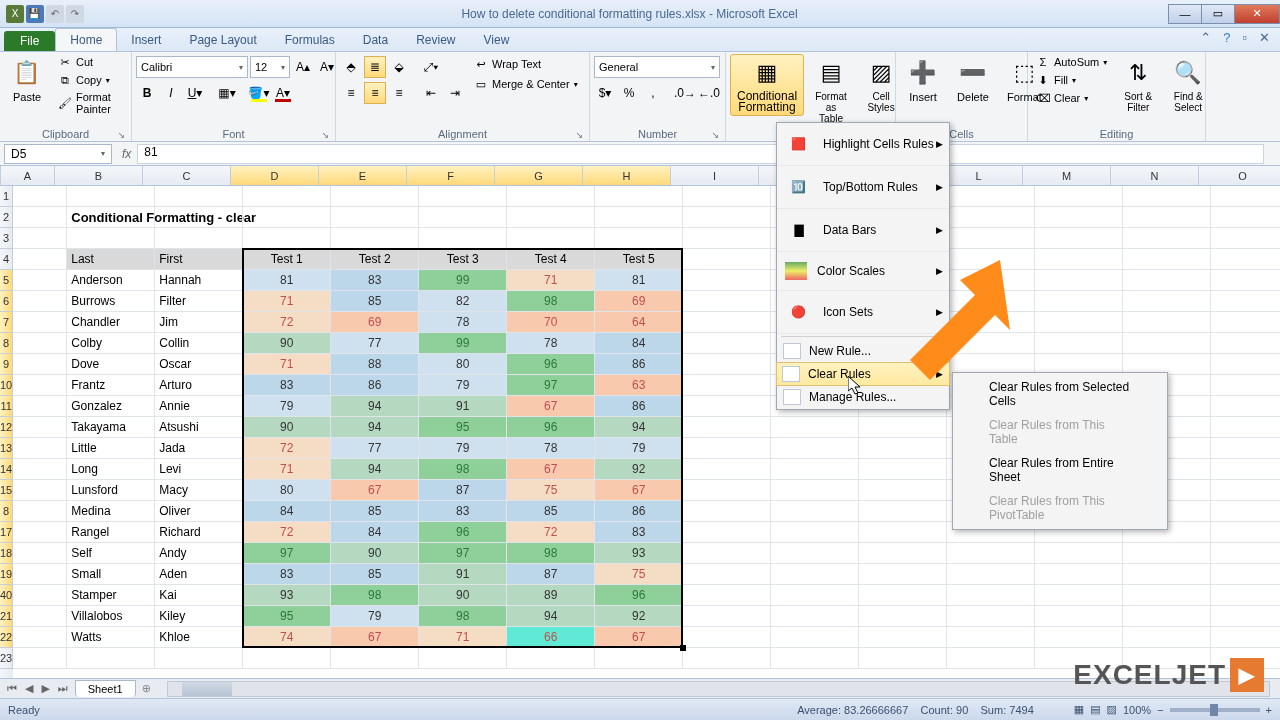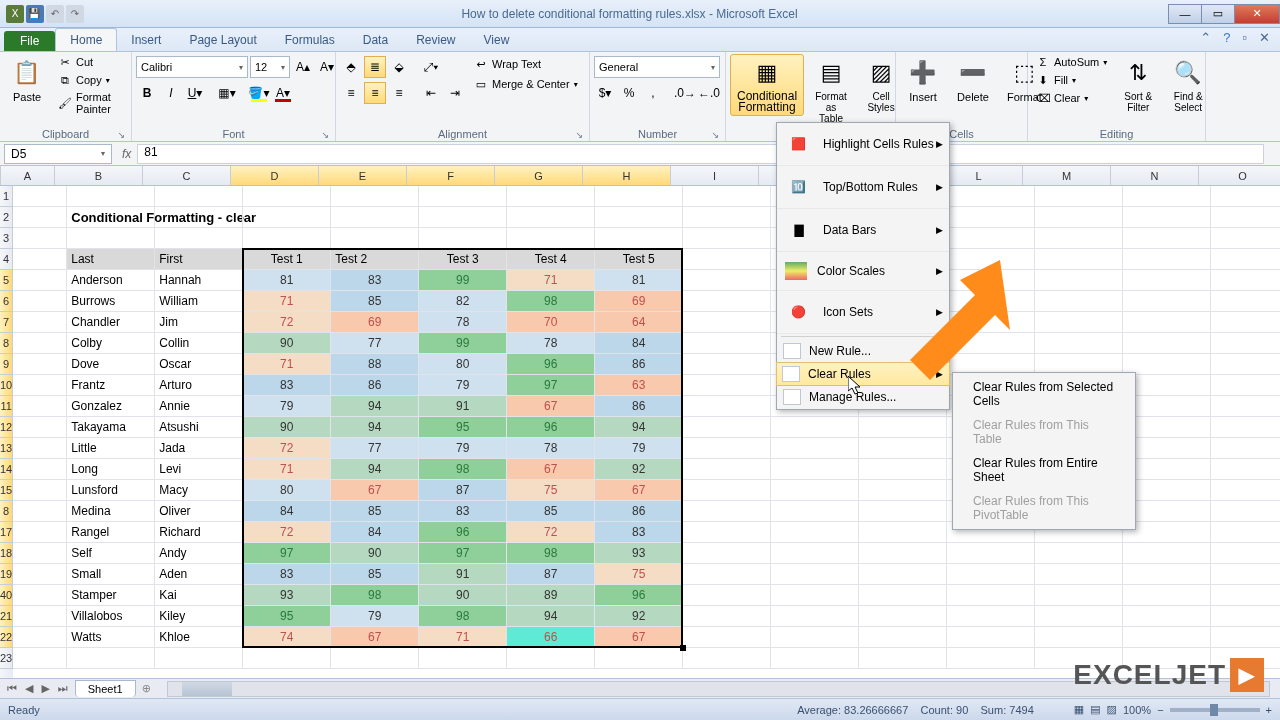--- a/index.html
+++ b/index.html
@@ -88,21 +88,21 @@
 .cf-item { display: flex; align-items: center; gap: 10px; padding: 10px 8px; font-size: 12px; position: relative; border-bottom: 1px solid #e8e8e8; }
 .cf-item .sub-arrow { position: absolute; right: 6px; font-size: 9px; }
 .cf-item .cf-icon { width: 28px; height: 22px; display: flex; align-items: center; justify-content: center; }
 .cf-sep { height: 1px; background: #d0d0d0; margin: 2px 4px; }
 .cf-small-item { display: flex; align-items: center; gap: 8px; padding: 4px 8px 4px 6px; font-size: 12px; position: relative; }
 .cf-small-item.hover { background: linear-gradient(#fff2c0,#ffe9a0); border: 1px solid #e0c070; margin: -1px; padding: 3px 7px 3px 5px; }
 .cf-small-item .sub-arrow { position: absolute; right: 6px; font-size: 9px; }
 .cf-small-icon { width: 18px; height: 16px; border: 1px solid #c0c8d4; background: #fff; }
 
 
-.clear-menu { position: absolute; top: 372px; left: 952px; width: 184px; background: #f4f4f4; border: 1px solid #a0a8b4; box-shadow: 2px 2px 6px rgba(0,0,0,0.3); z-index: 21; padding: 2px 0; }
+.clear-menu { position: absolute; top: 372px; left: 952px; width: 216px; background: #f4f4f4; border: 1px solid #a0a8b4; box-shadow: 2px 2px 6px rgba(0,0,0,0.3); z-index: 21; padding: 2px 16px; }
 .clear-item { padding: 5px 20px; font-size: 12px; }
 .clear-item.disabled { color: #a0a0a0; }
 
 
 .big-arrow { position: absolute; top: 260px; left: 900px; width: 120px; height: 130px; z-index: 25; pointer-events: none; }
 
 
 .watermark { position: absolute; right: 16px; bottom: 28px; font-size: 28px; font-weight: bold; color: #555; letter-spacing: 1px; display: flex; align-items: center; }
 .watermark .wm-icon { width: 34px; height: 34px; background: #e67a30; margin-left: 4px; display: flex; align-items: center; justify-content: center; color: #fff; font-size: 20px; }
 
@@ -429,21 +429,21 @@
         <div class="cell" style="width: 88px;"></div>
         <div class="cell" style="width: 88px;"></div>
         <div class="cell" style="width: 88px;"></div>
         <div class="cell" style="width: 88px;"></div>
       </div>
       <div class="grow">
         <div class="cell" style="width: 54px;"></div>
         <div class="cell hdr" style="width: 88px;">Last</div>
         <div class="cell hdr" style="width: 88px;">First</div>
         <div class="cell hdr" style="width: 88px; text-align: center;">Test 1</div>
-        <div class="cell hdr" style="width: 88px; text-align: left;">Test 2</div>
+        <div class="cell hdr" style="width: 88px; text-align: center;">Test 2</div>
         <div class="cell hdr" style="width: 88px; text-align: center;">Test 3</div>
         <div class="cell hdr" style="width: 88px; text-align: center;">Test 4</div>
         <div class="cell hdr" style="width: 88px; text-align: center;">Test 5</div>
         <div class="cell" style="width: 88px;"></div>
         <div class="cell" style="width: 88px;"></div>
         <div class="cell" style="width: 88px;"></div>
         <div class="cell" style="width: 88px;"></div>
         <div class="cell" style="width: 88px;"></div>
         <div class="cell" style="width: 88px;"></div>
         <div class="cell" style="width: 88px;"></div>
@@ -461,21 +461,21 @@
         <div class="cell" style="width: 88px;"></div>
         <div class="cell" style="width: 88px;"></div>
         <div class="cell" style="width: 88px;"></div>
         <div class="cell" style="width: 88px;"></div>
         <div class="cell" style="width: 88px;"></div>
         <div class="cell" style="width: 88px;"></div>
       </div>
       <div class="grow">
         <div class="cell" style="width: 54px;"></div>
         <div class="cell" style="width: 88px;">Burrows</div>
-        <div class="cell" style="width: 88px;">William</div>
+        <div class="cell" style="width: 88px;">Filter</div>
         <div class="cell num" style="width: 88px; background: rgb(245, 221, 197); color: rgb(192, 80, 77);">71</div>
         <div class="cell num" style="width: 88px; background: rgb(188, 215, 234); color: rgb(51, 51, 51);">85</div>
         <div class="cell num" style="width: 88px; background: rgb(207, 225, 238); color: rgb(51, 51, 51);">82</div>
         <div class="cell num" style="width: 88px; background: rgb(143, 207, 154); color: rgb(42, 122, 58);">98</div>
         <div class="cell num" style="width: 88px; background: rgb(248, 201, 173); color: rgb(192, 80, 77);">69</div>
         <div class="cell" style="width: 88px;"></div>
         <div class="cell" style="width: 88px;"></div>
         <div class="cell" style="width: 88px;"></div>
         <div class="cell" style="width: 88px;"></div>
         <div class="cell" style="width: 88px;"></div>

